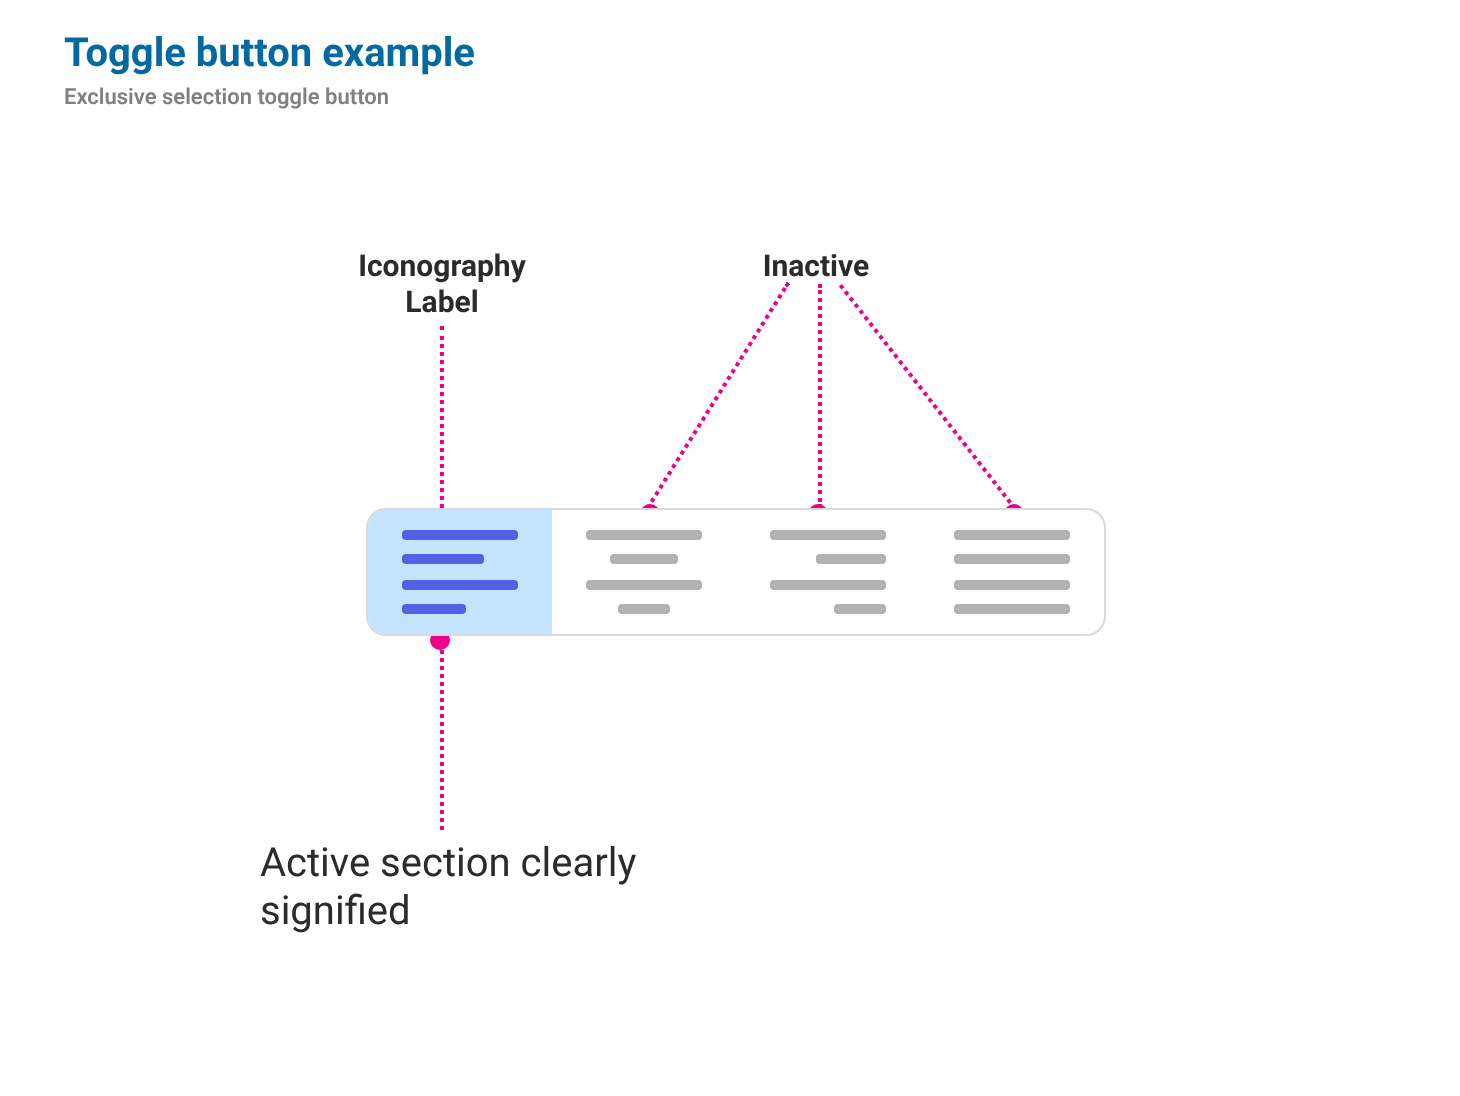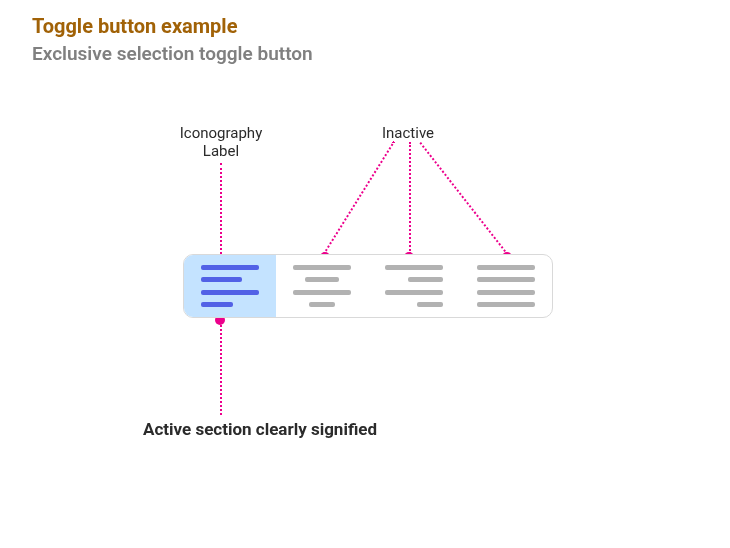--- a/index.html
+++ b/index.html
@@ -1,26 +1,26 @@
 <!DOCTYPE html>
 <html><head>
 <meta charset="utf-8">
 <style>
   * { box-sizing: border-box; margin: 0; padding: 0; }
   html, body { width: 730px; height: 548px; background: #fff; font-family: -apple-system, BlinkMacSystemFont, "Segoe UI", Roboto, Helvetica, Arial, sans-serif; color: #333; }
   .stage { position: relative; width: 730px; height: 548px; }
 
-  .page-title { position: absolute; left: 32px; top: 14px; font-size: 20px; font-weight: 700; color: #a16207; }
-  .page-subtitle { position: absolute; left: 32px; top: 42px; font-size: 19px; font-weight: 600; color: #808080; }
+  .page-title { position: absolute; left: 32px; top: 14px; font-size: 20px; font-weight: 700; color: #0369a1; }
+  .page-subtitle { position: absolute; left: 32px; top: 42px; font-size: 11px; font-weight: 600; color: #808080; }
 
   
-  .annot { position: absolute; font-size: 15px; font-weight: 400; color: #2b2b2b; text-align: center; line-height: 1.2; }
+  .annot { position: absolute; font-size: 15px; font-weight: 700; color: #2b2b2b; text-align: center; line-height: 1.2; }
   .annot.iconog { left: 149px; top: 124px; width: 144px; }
   .annot.inactive { left: 358px; top: 124px; width: 100px; text-align: center; }
-  .annot.active-caption { left: 130px; top: 419px; width: 260px; text-align: center; font-size: 17px; font-weight: 700; }
+  .annot.active-caption { left: 130px; top: 419px; width: 260px; text-align: left; font-size: 20px; font-weight: 400; }
 
   
   .dot { position: absolute; width: 10px; height: 10px; border-radius: 50%; background: #ec008c; }
 
   
   .leader-v { position: absolute; width: 0; border-left: 2px dotted #ec008c; }
   .leader-d { position: absolute; height: 0; border-top: 2px dotted #ec008c; transform-origin: 0 0; }
 
   
   .toggle-group {

